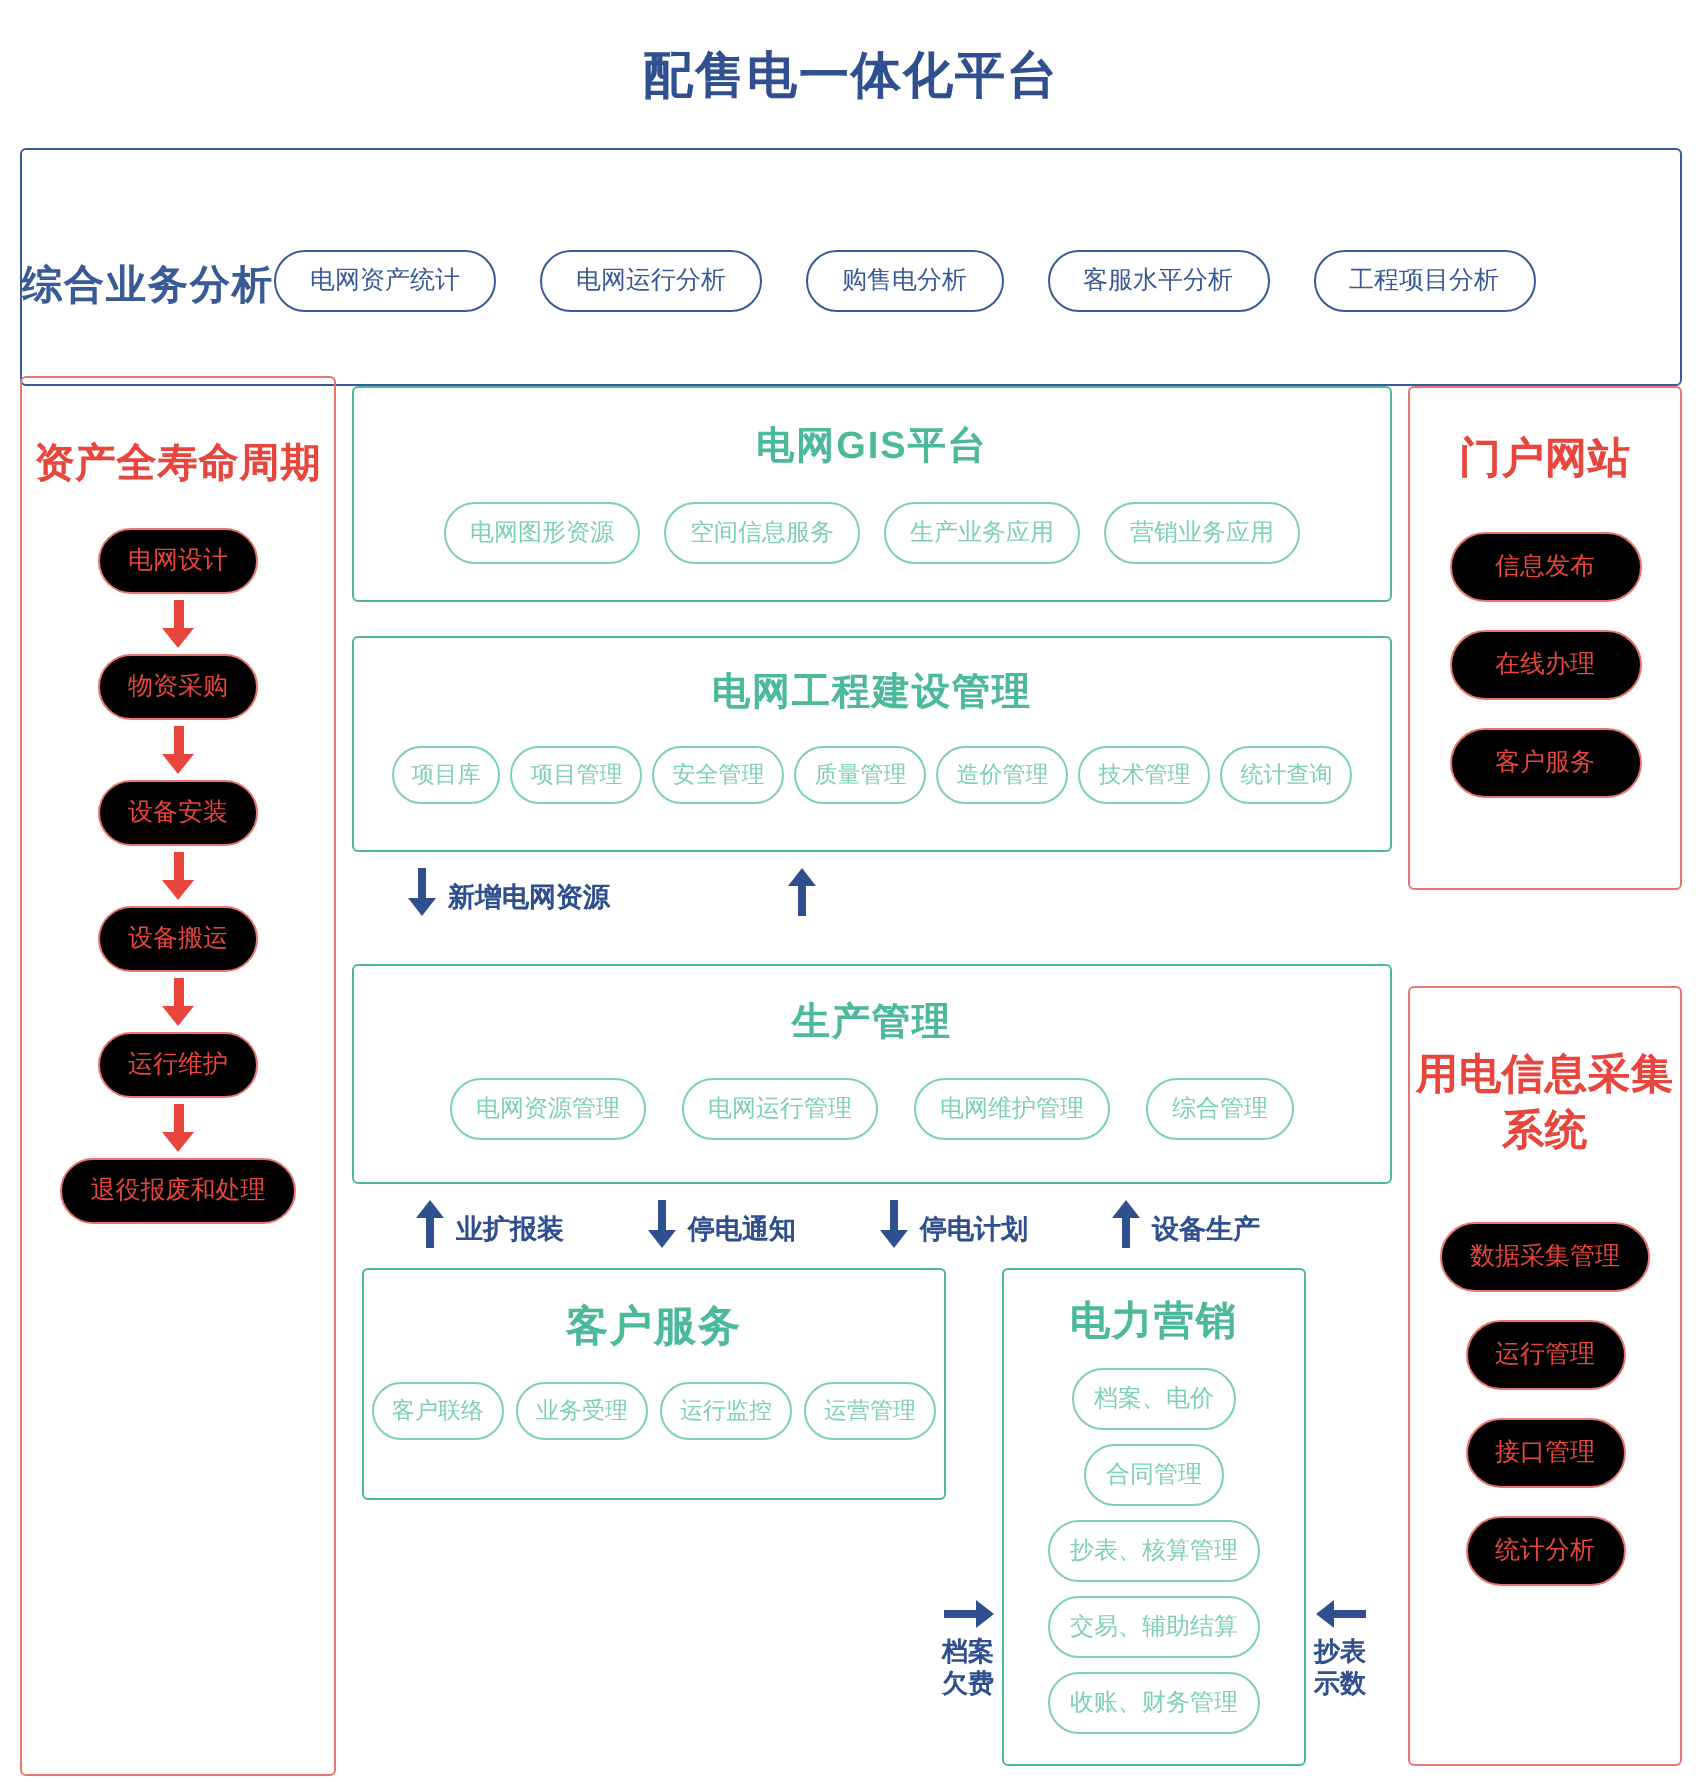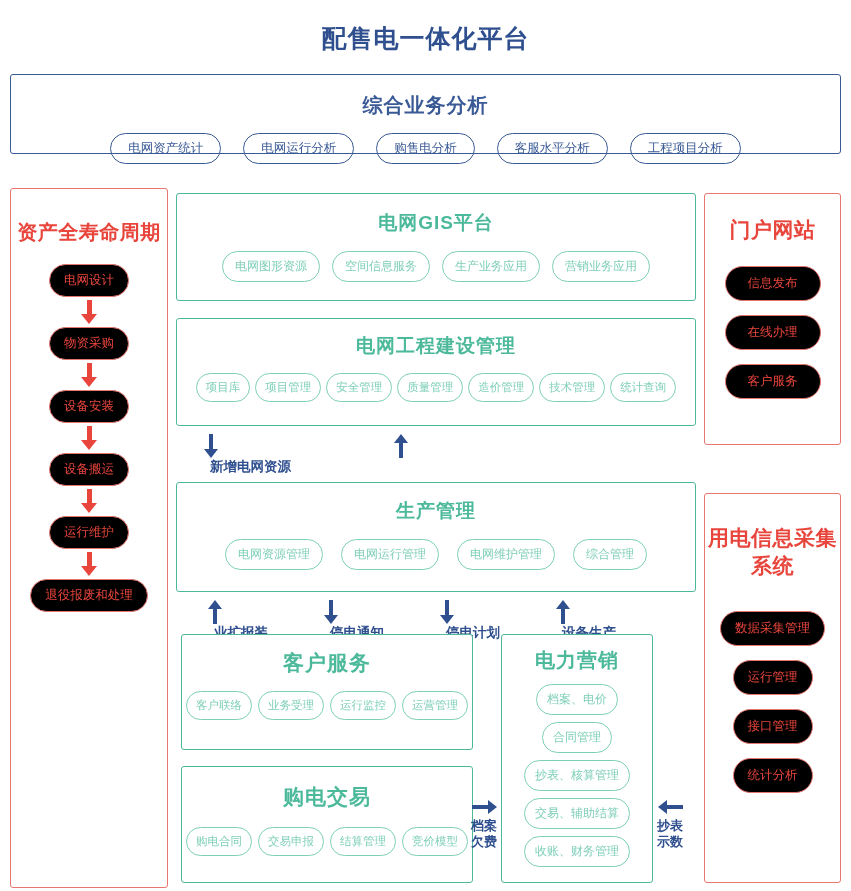--- a/index.html
+++ b/index.html
@@ -30,25 +30,24 @@
     letter-spacing: 1px;
     padding-top: 14px;
     height: 62px;
     line-height: 48px;
   }
 
   
   .analysis-panel {
     position: absolute;
     left: 10px; top: 74px;
-    width: 831px; height: 80px;
+    width: 831px; height: 119px;
     border: 1.5px solid #3a5a96;
     border-radius: 3px;
     display: flex;
-    flex-direction: column;
     align-items: center;
   }
   .analysis-title {
     color: #3a5a96;
     font-size: 20px;
     font-weight: bold;
     margin-top: 17px;
     letter-spacing: 1px;
   }
   .analysis-pills {
@@ -139,21 +138,21 @@
   .box-gis { position: absolute; left: 0; top: 5px; width: 520px; height: 108px; }
   .box-gis .green-title { margin-top: 16px; }
   .box-gis .pill-row { gap: 12px; margin-top: 15px; }
 
   .box-construction { position: absolute; left: 0; top: 130px; width: 520px; height: 108px; }
   .box-construction .green-title { margin-top: 14px; }
   .box-construction .pill-row { gap: 5px; margin-top: 14px; }
   .box-construction .pill-green { padding: 6px 9px; font-size: 11.5px; }
 
   
-  .arrow-row { position: absolute; display: flex; align-items: flex-start; flex-direction: column; }
+  .arrow-row { position: absolute; display: flex; align-items: flex-end; }
   .arrow-label { color: #2f4f8f; font-size: 13.5px; font-weight: bold; margin-left: 6px; white-space: nowrap; }
   .ar-up, .ar-dn { display: flex; flex-direction: column; align-items: center; }
   .ar-dn .stem { width: 4px; height: 15px; background: #2f4f8f; }
   .ar-dn .head { width: 0; height: 0; border-left: 7px solid transparent; border-right: 7px solid transparent; border-top: 9px solid #2f4f8f; }
   .ar-up .head { width: 0; height: 0; border-left: 7px solid transparent; border-right: 7px solid transparent; border-bottom: 9px solid #2f4f8f; }
   .ar-up .stem { width: 4px; height: 15px; background: #2f4f8f; }
 
   .arrows-1 { top: 246px; left: 28px; }
   .arrows-1b { top: 246px; left: 218px; }
 
@@ -343,29 +342,20 @@
     <div class="green-box box-customer">
       <div class="green-title">客户服务</div>
       <div class="pill-row">
         <div class="pill-green">客户联络</div>
         <div class="pill-green">业务受理</div>
         <div class="pill-green">运行监控</div>
         <div class="pill-green">运营管理</div>
       </div>
     </div>
 
-    <div class="green-box box-purchase">
-      <div class="green-title">购电交易</div>
-      <div class="pill-row">
-        <div class="pill-green">购电合同</div>
-        <div class="pill-green">交易申报</div>
-        <div class="pill-green">结算管理</div>
-        <div class="pill-green">竞价模型</div>
-      </div>
-    </div>
 
     <div class="green-box box-marketing">
       <div class="green-title">电力营销</div>
       <div class="mk-pills">
         <div class="pill-green">档案、电价</div>
         <div class="pill-green">合同管理</div>
         <div class="pill-green">抄表、核算管理</div>
         <div class="pill-green">交易、辅助结算</div>
         <div class="pill-green">收账、财务管理</div>
       </div>

